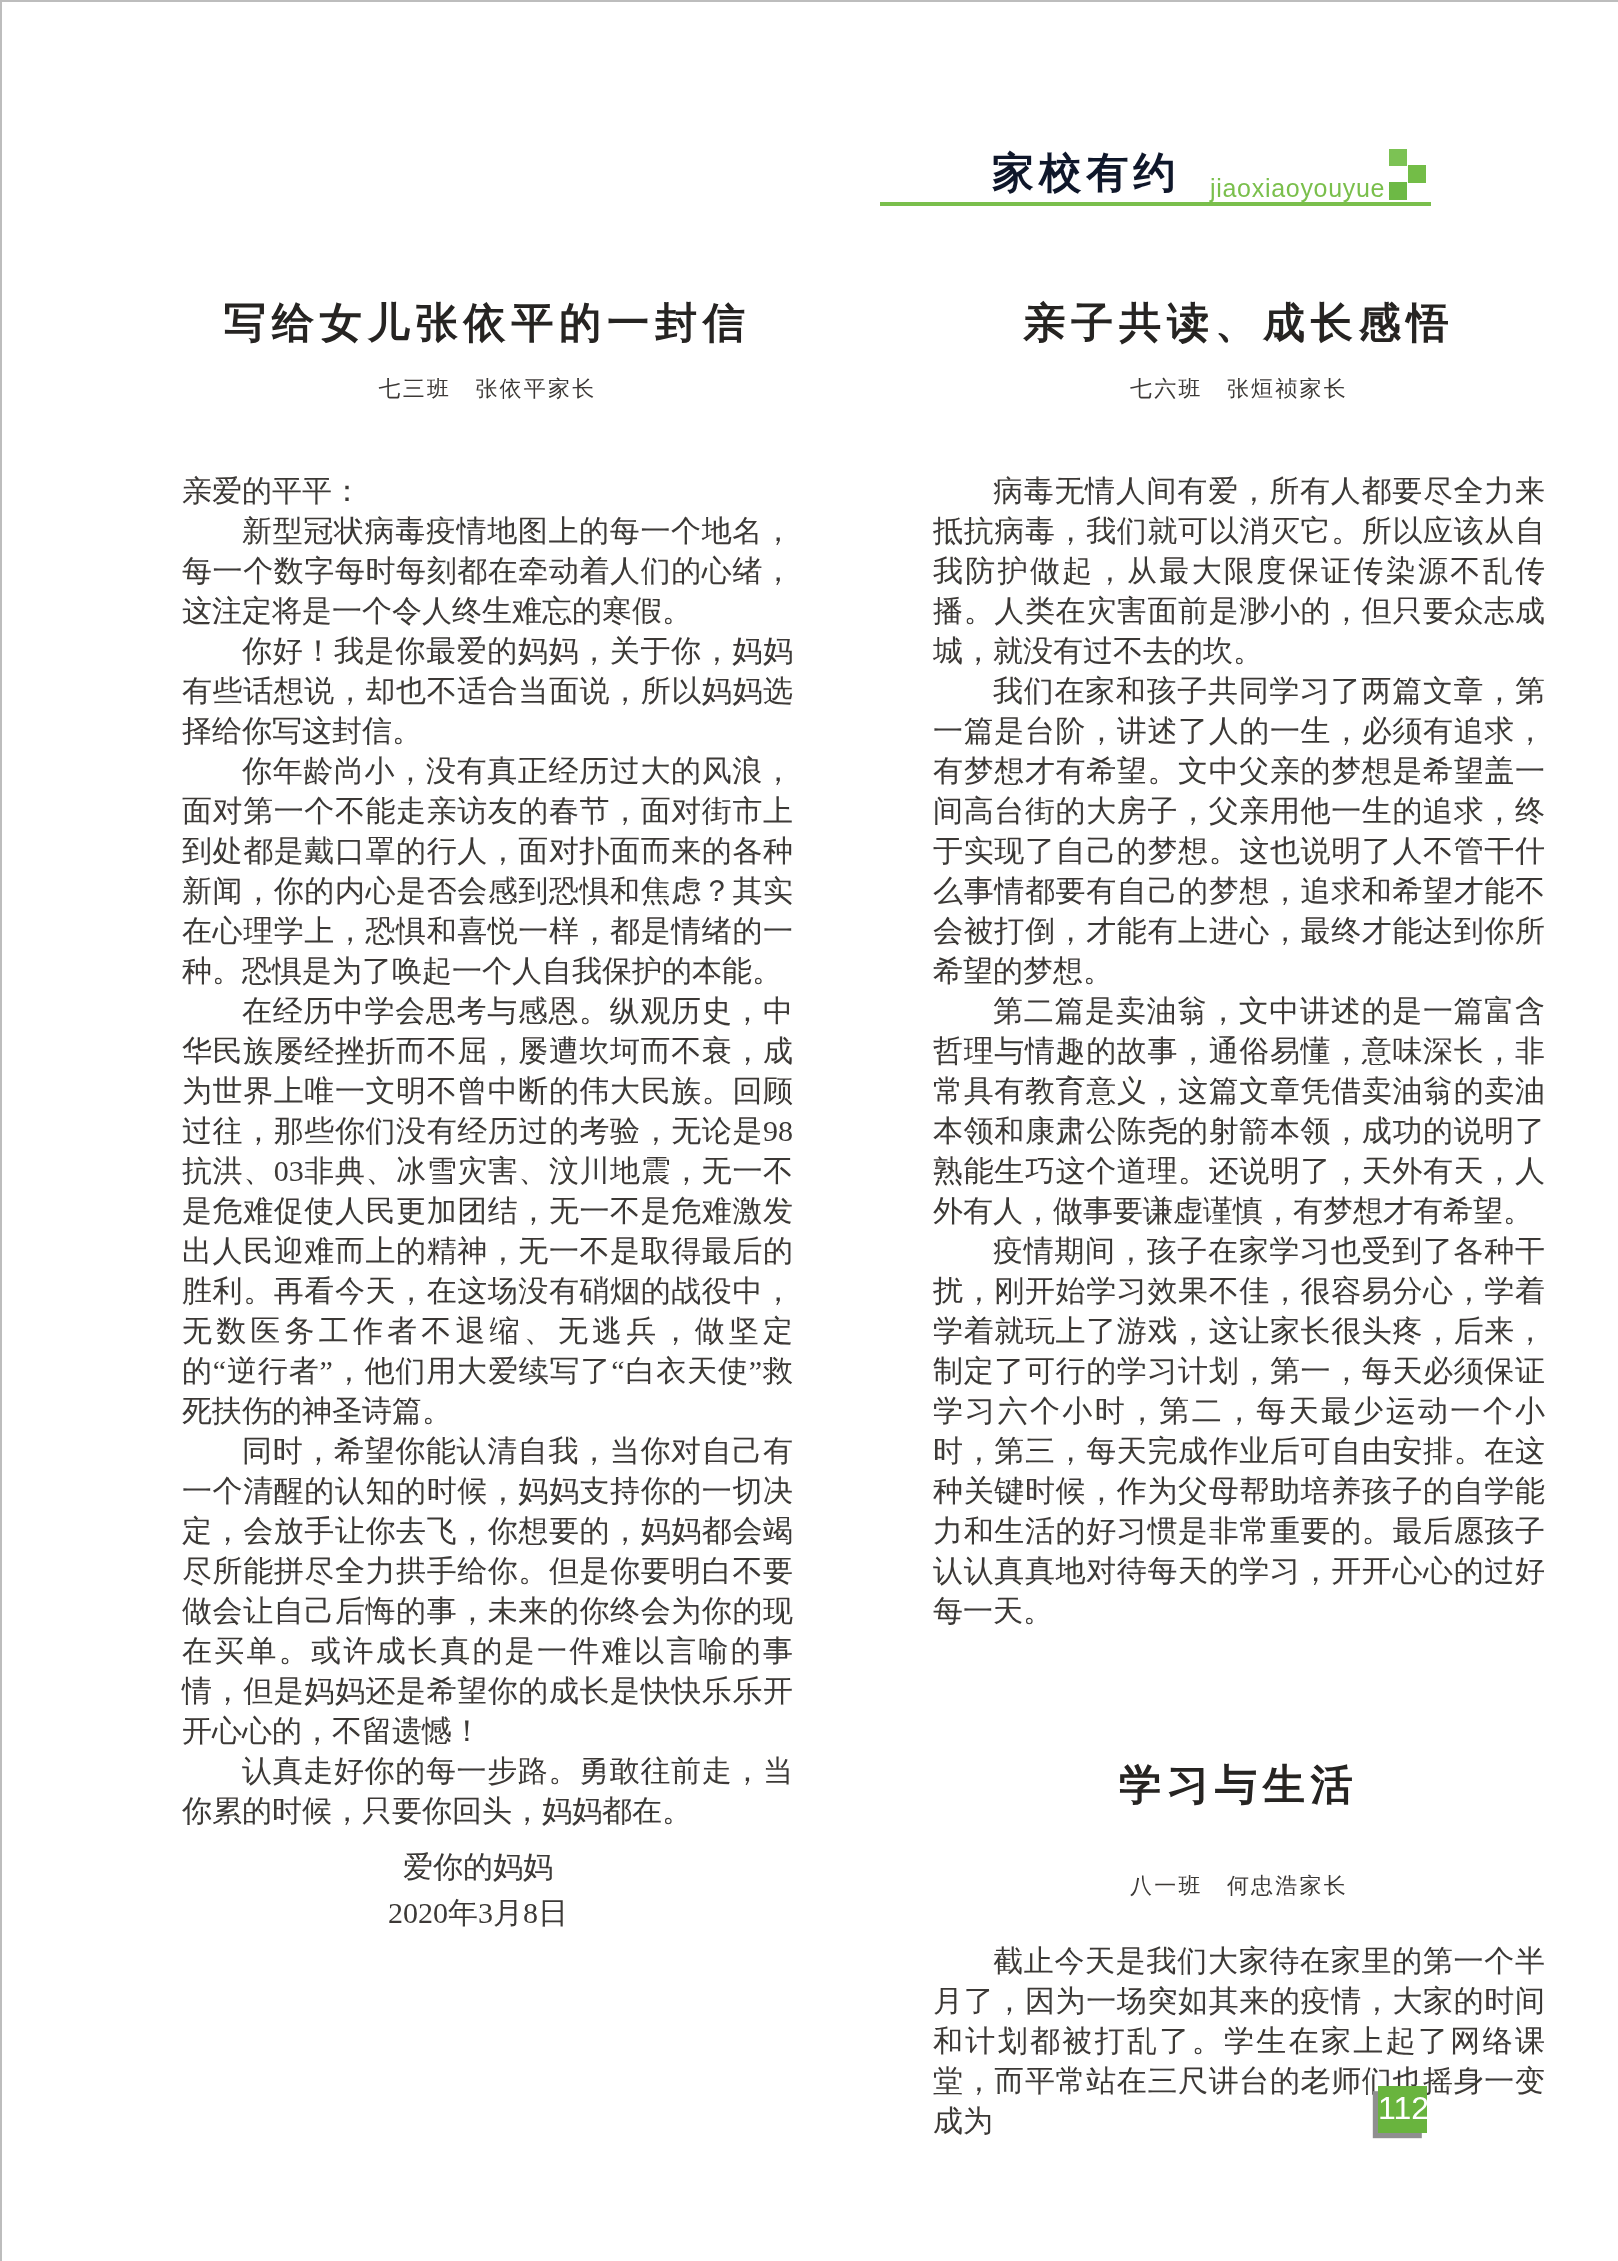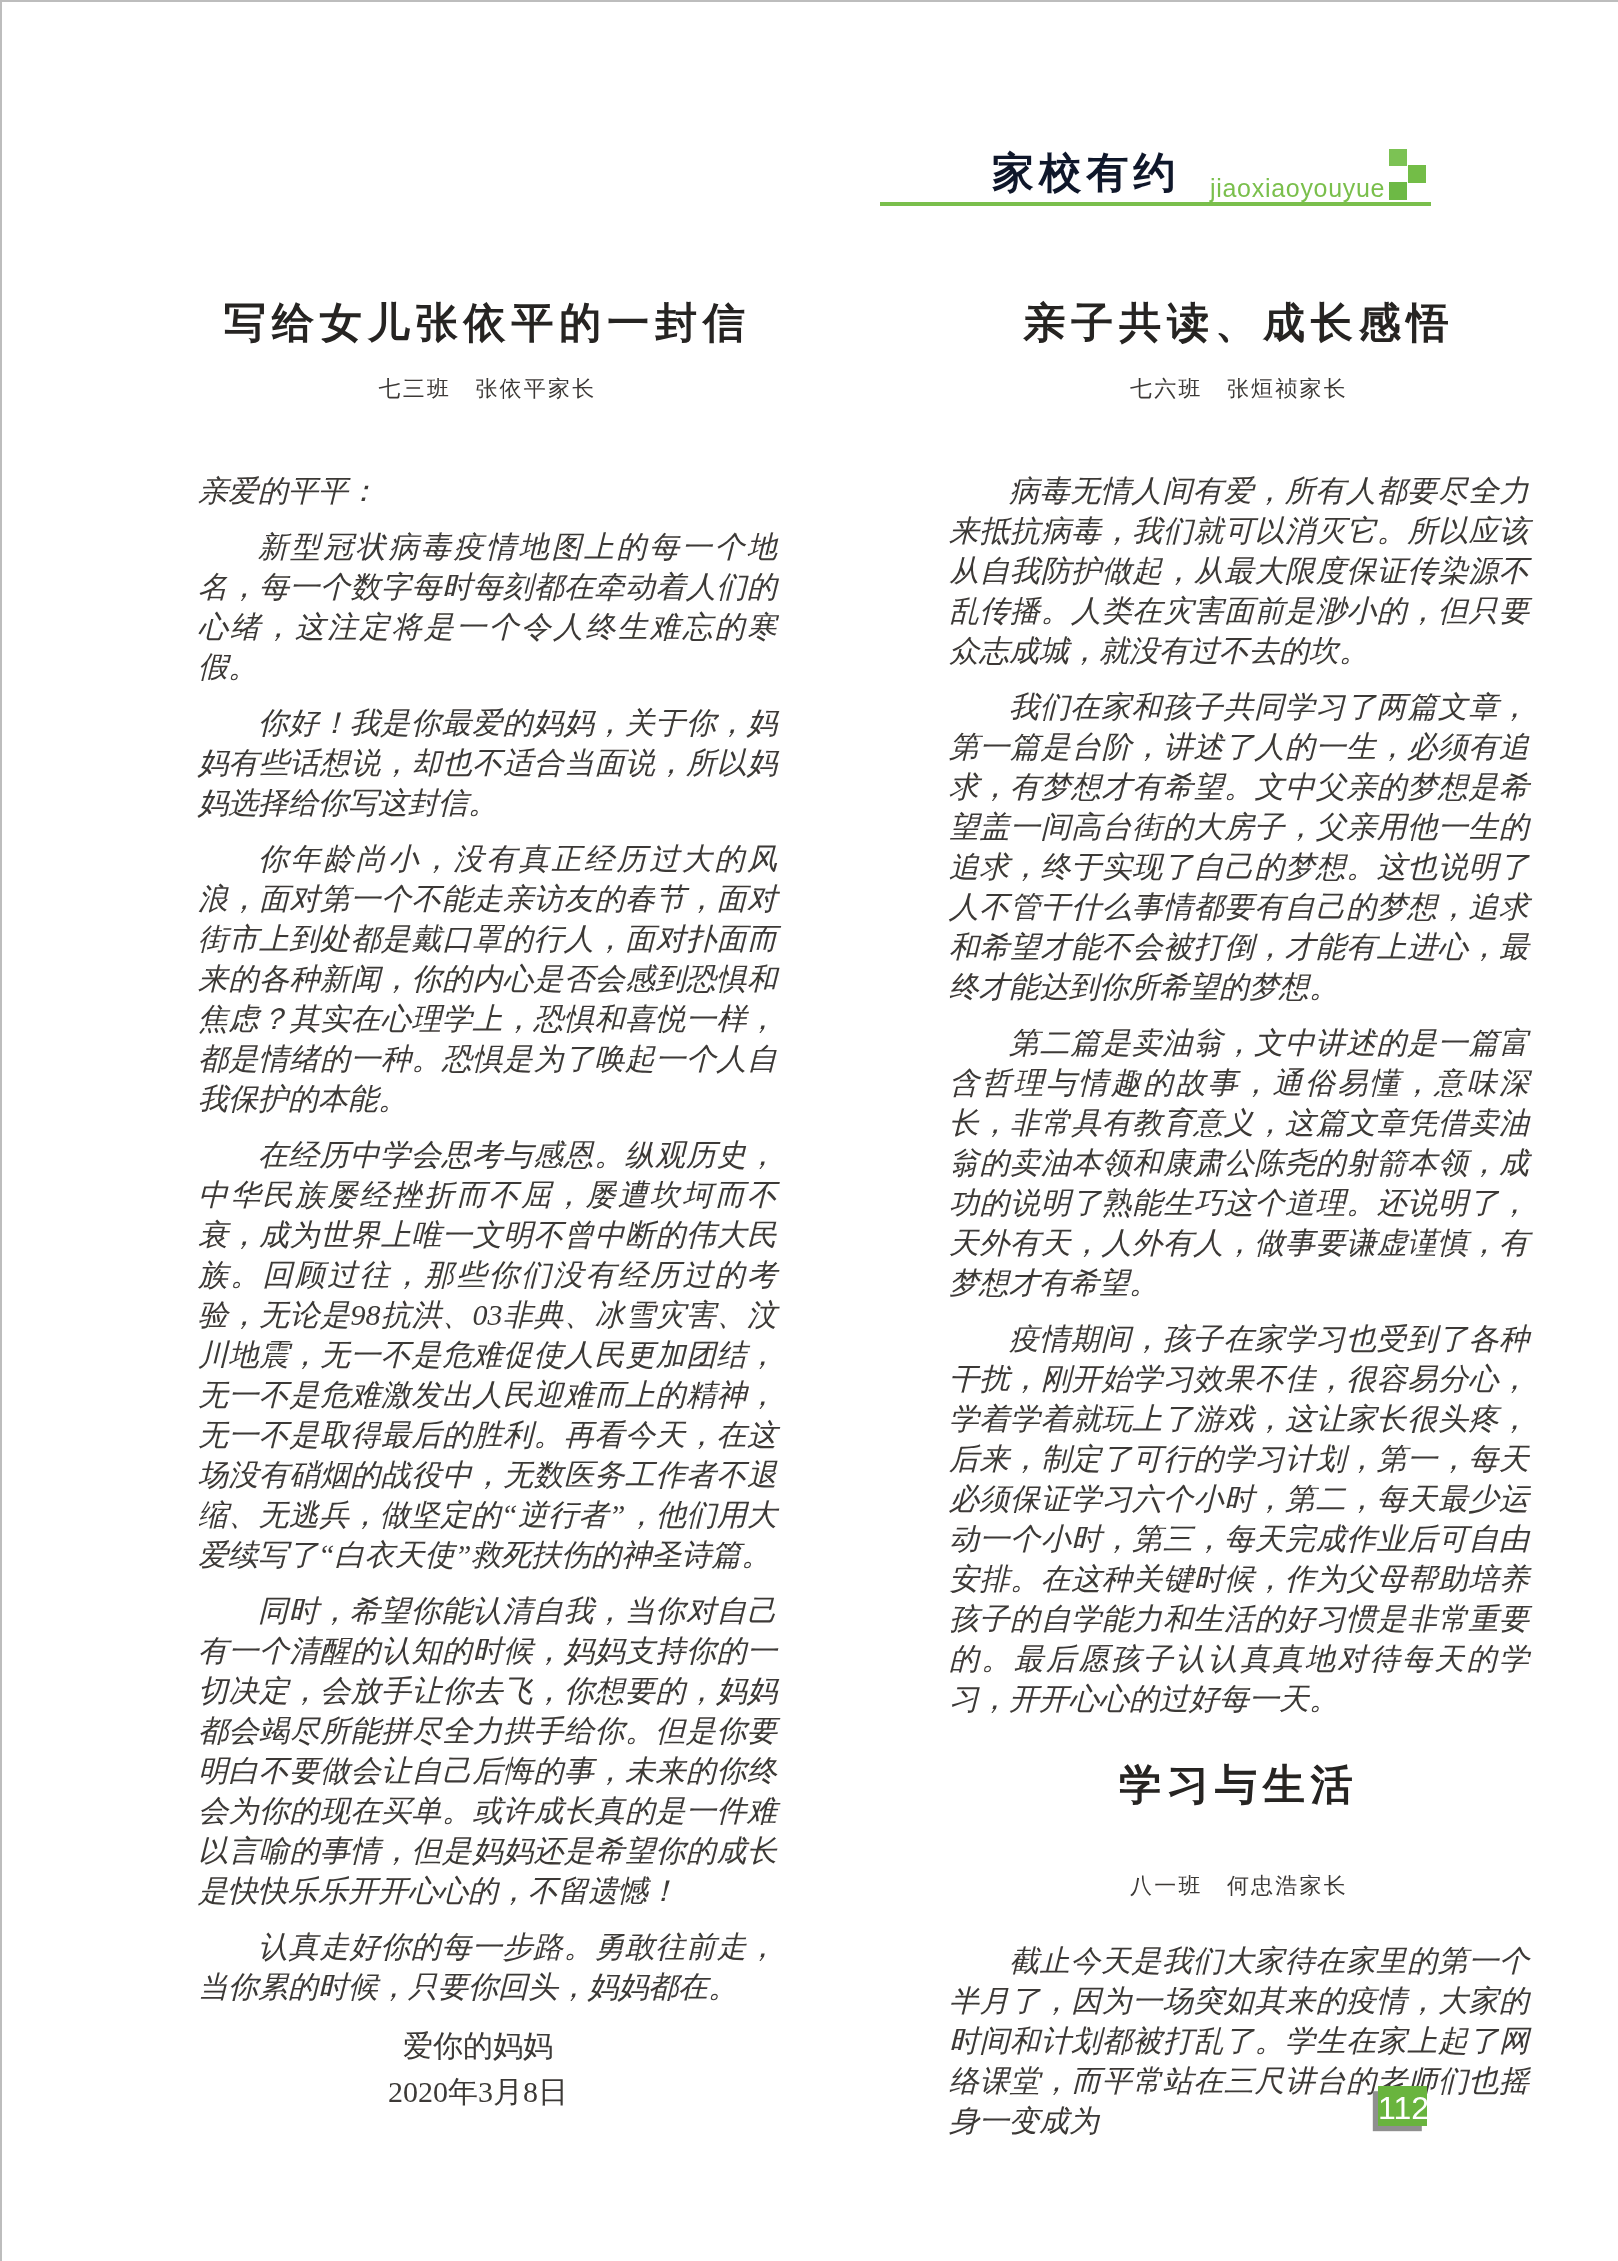--- a/index.html
+++ b/index.html
@@ -45,33 +45,33 @@
     letter-spacing:5.9px;color:#262422;
   }
   .art-byline{
     margin:22px 0 0 0;text-align:center;
     font-size:22px;line-height:34px;letter-spacing:2.2px;color:#3c3936;
   }
   .col-third .art-byline{margin-top:57px;}
   .art-body{margin-top:65px;text-align:justify;}
   .col-third .art-body{margin-top:38px;}
   .art-body p{
-    margin:16px;font-size:30px;line-height:40px;
-    text-indent:2em;color:#3c3936;font-style:italic;
+    margin:0;font-size:30px;line-height:40px;
+    text-indent:2em;color:#3c3936;
   }
   .art-body p.no-indent{text-indent:0;}
 
   .signature{
     margin-top:13.2px;text-align:center;padding-right:19px;
     font-size:30px;line-height:46px;color:#3c3936;
   }
 
   
   .page-num{
-    position:absolute;left:1378px;top:2086px;width:49px;height:40px;
+    position:absolute;left:1378px;top:2086px;width:49px;height:47px;
     background:#69b43e;box-shadow:-5.2px 5.2px 0 0 #8f8f8f;
     color:#ffffff;font-family:"Liberation Sans","DejaVu Sans",sans-serif;
     font-size:32px;line-height:44px;text-align:right;
   }
 </style>
 </head>
 <body>
 
 <div class="page">
   <div class="edge-top"></div>

